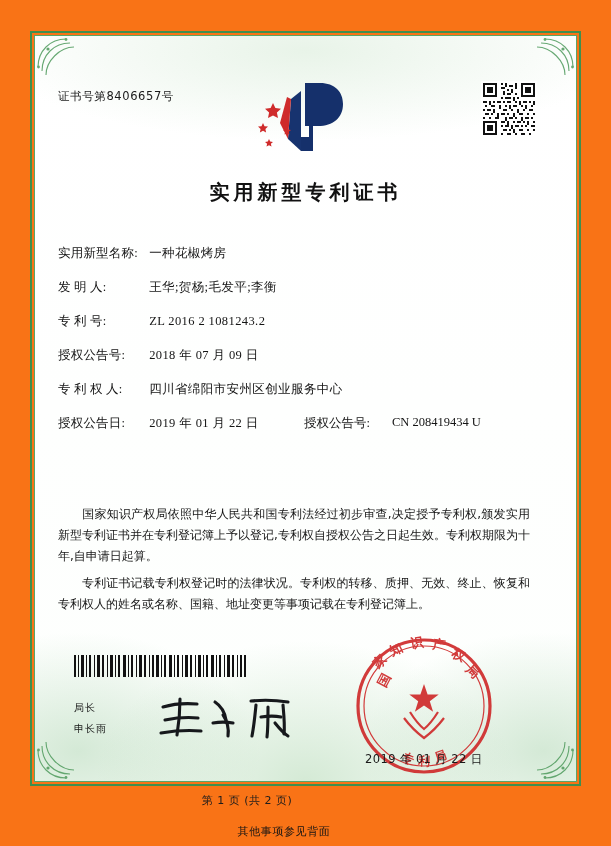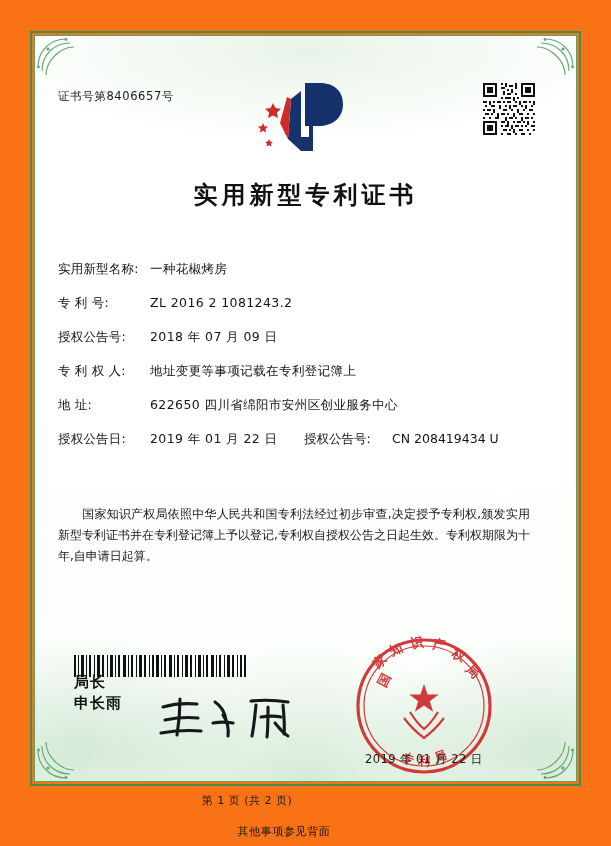--- a/index.html
+++ b/index.html
@@ -89,33 +89,34 @@
   }
   .logo svg { display: block; }
 
   
   .doc-title {
     position: absolute;
     left: 0;
     top: 179px;
     width: 611px;
     text-align: center;
-    font-size: 24px;
+    font-size: 20px;
     font-weight: bold;
     letter-spacing: 4px;
     color: #111;
     font-family: "DejaVu Sans", sans-serif;
   }
 
   
   .fields {
     position: absolute;
     left: 58px;
-    top: 261px;
+    top: 245px;
     width: 470px;
+    font-family: Liberation Serif, serif;
   }
   .frow {
     position: relative;
     height: 34px;
     font-size: 12.5px;
     color: #141414;
     white-space: nowrap;
   }
   .flabel {
     display: inline-block;
@@ -159,26 +160,25 @@
     top: 655px;
     width: 172px;
     height: 22px;
   }
   .barcode svg { display:block; }
 
   
   .director {
     position: absolute;
     left: 74px;
-    top: 672px;
-    font-size: 15px;
+    top: 697px;
+    font-size: 10px;
     line-height: 21px;
     color: #141414;
     letter-spacing: 1px;
-    font-weight: bold;
   }
   
   .signature {
     position: absolute;
     left: 155px;
     top: 693px;
     width: 156px;
     height: 48px;
   }
   .signature svg { display:block; }
@@ -417,44 +417,45 @@
   </div>
 
   <div class="doc-title">实用新型专利证书</div>
 
   <div class="fields">
     <div class="frow">
       <span class="flabel">实用新型名称:</span>
       <span class="fvalue">一种花椒烤房</span>
     </div>
     <div class="frow">
+      <span class="flabel">发 明 人:</span>
+      <span class="fvalue">王华;贺杨;毛发平;李衡</span>
+    </div>
+    <div class="frow">
       <span class="flabel">专 利 号:</span>
       <span class="fvalue">ZL 2016 2 1081243.2</span>
     </div>
     <div class="frow">
       <span class="flabel">授权公告号:</span>
       <span class="fvalue">2018 年 07 月 09 日</span>
     </div>
     <div class="frow">
       <span class="flabel">专 利 权 人:</span>
-      <span class="fvalue">地址变更等事项记载在专利登记簿上</span>
-    </div>
-    <div class="frow">
-      <span class="flabel">地 址:</span>
-      <span class="fvalue">622650 四川省绵阳市安州区创业服务中心</span>
+      <span class="fvalue">四川省绵阳市安州区创业服务中心</span>
     </div>
     <div class="frow">
       <span class="flabel">授权公告日:</span>
       <span class="fvalue">2019 年 01 月 22 日</span>
       <span class="second-label">授权公告号:</span>
       <span class="second-value">CN 208419434 U</span>
     </div>
   </div>
 
   <div class="para p1"><span class="indent"></span><span>国家知识产权局依照中华人民共和国专利法经过初步审查,决定授予专利权,颁发实用新型专利证书并在专利登记簿上予以登记,专利权自授权公告之日起生效。专利权期限为十年,自申请日起算。</span></div>
+  <div class="para p2"><span class="indent"></span><span>专利证书记载专利权登记时的法律状况。专利权的转移、质押、无效、终止、恢复和专利权人的姓名或名称、国籍、地址变更等事项记载在专利登记簿上。</span></div>
 
   <div class="barcode">
     <svg width="172" height="22" viewBox="0 0 172 22" shape-rendering="crispEdges">
       <g fill="#111">
         <rect x="0" y="0" width="2" height="22"></rect>
           <rect x="4" y="0" width="1" height="22"></rect>
         <rect x="7" y="0" width="3" height="22"></rect>
           <rect x="12" y="0" width="1" height="22"></rect>
         <rect x="15" y="0" width="2" height="22"></rect>
           <rect x="20" y="0" width="1" height="22"></rect>

